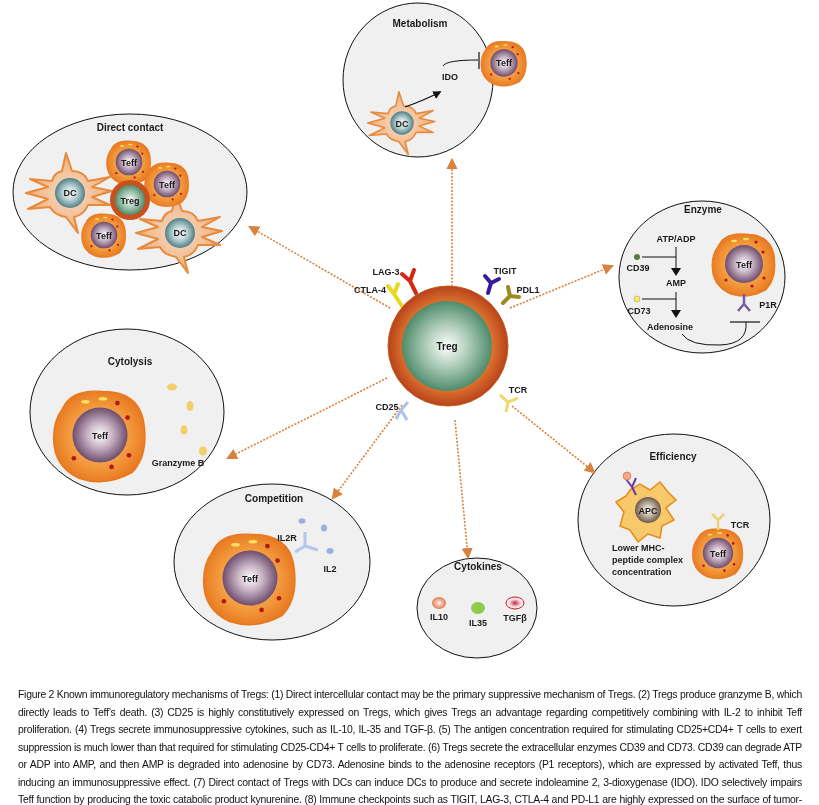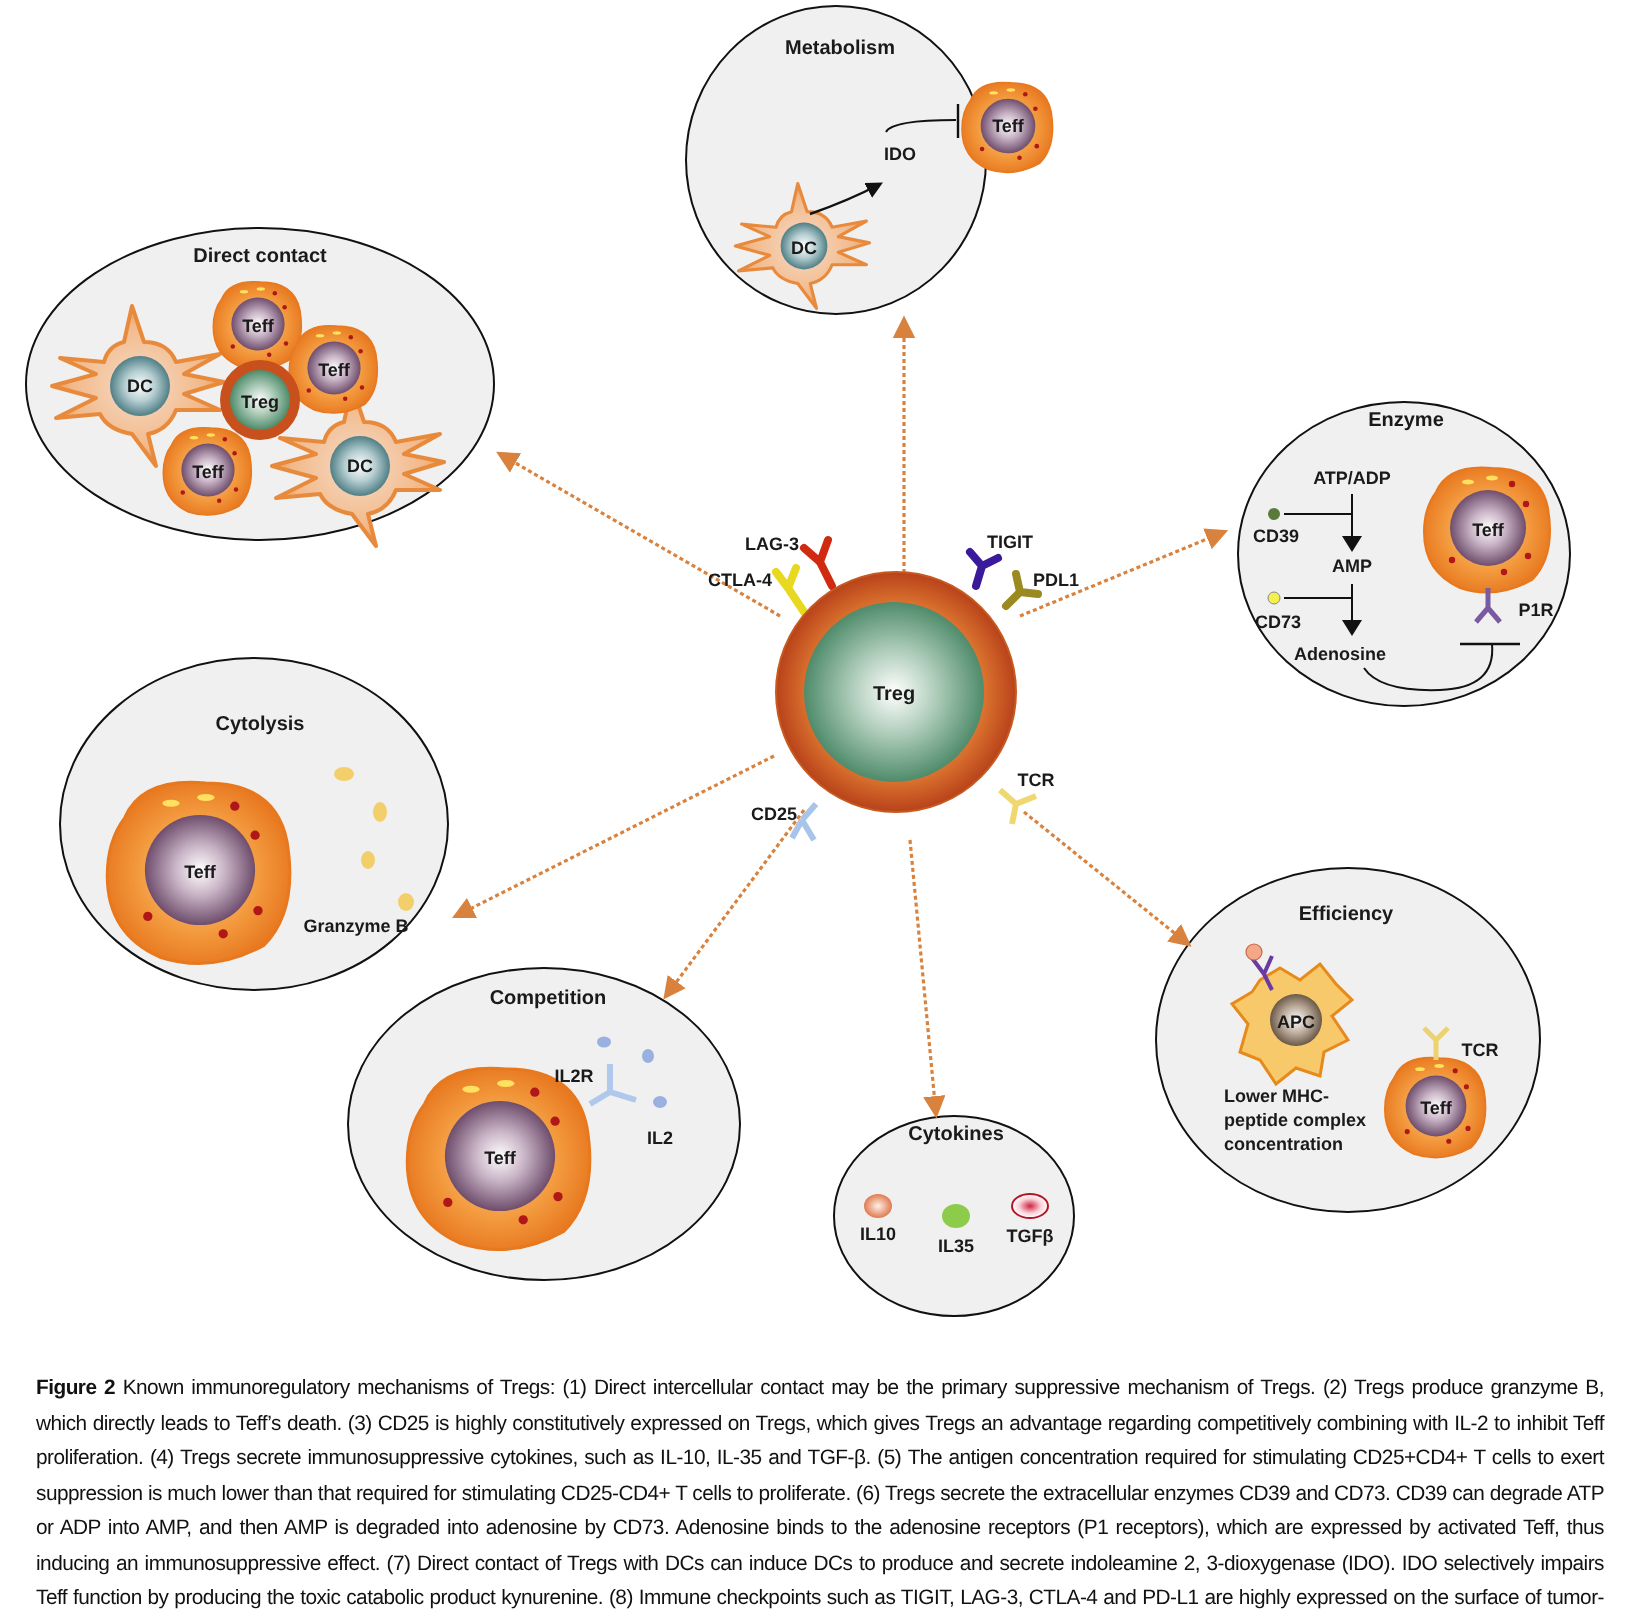--- a/index.html
+++ b/index.html
@@ -1,20 +1,20 @@
 <!DOCTYPE html>
 <html><head>
 <meta charset="utf-8">
 <style>
   html, body { margin:0; padding:0; background:#ffffff; }
   body { width:819px; height:805px; position:relative; overflow:hidden; font-family:"Liberation Sans", sans-serif; }
   #diagram { position:absolute; left:0; top:0; }
   svg text { font-family:"Liberation Sans", sans-serif; font-weight:bold; fill:#1a1a1a; }
   .caption { position:absolute; left:18px; top:686px; width:784px; font-family:"Liberation Sans Narrow","Liberation Sans", sans-serif; font-size:10.4px; line-height:17.5px; color:#111; text-align:justify; letter-spacing:-0.25px; }
-  .caption b { font-weight:bold; }
+  .caption b { font-weight:normal; }
 </style>
 </head>
 <body>
 
 <svg id="diagram" width="819" height="680" viewBox="0 0 819 680" xmlns="http://www.w3.org/2000/svg">
   <defs>
     <radialGradient id="gTeffNuc" cx="50%" cy="50%" r="50%">
       <stop offset="0%" stop-color="#ffffff"></stop>
       <stop offset="45%" stop-color="#c9b4c6"></stop>
       <stop offset="100%" stop-color="#6e4d6c"></stop>

